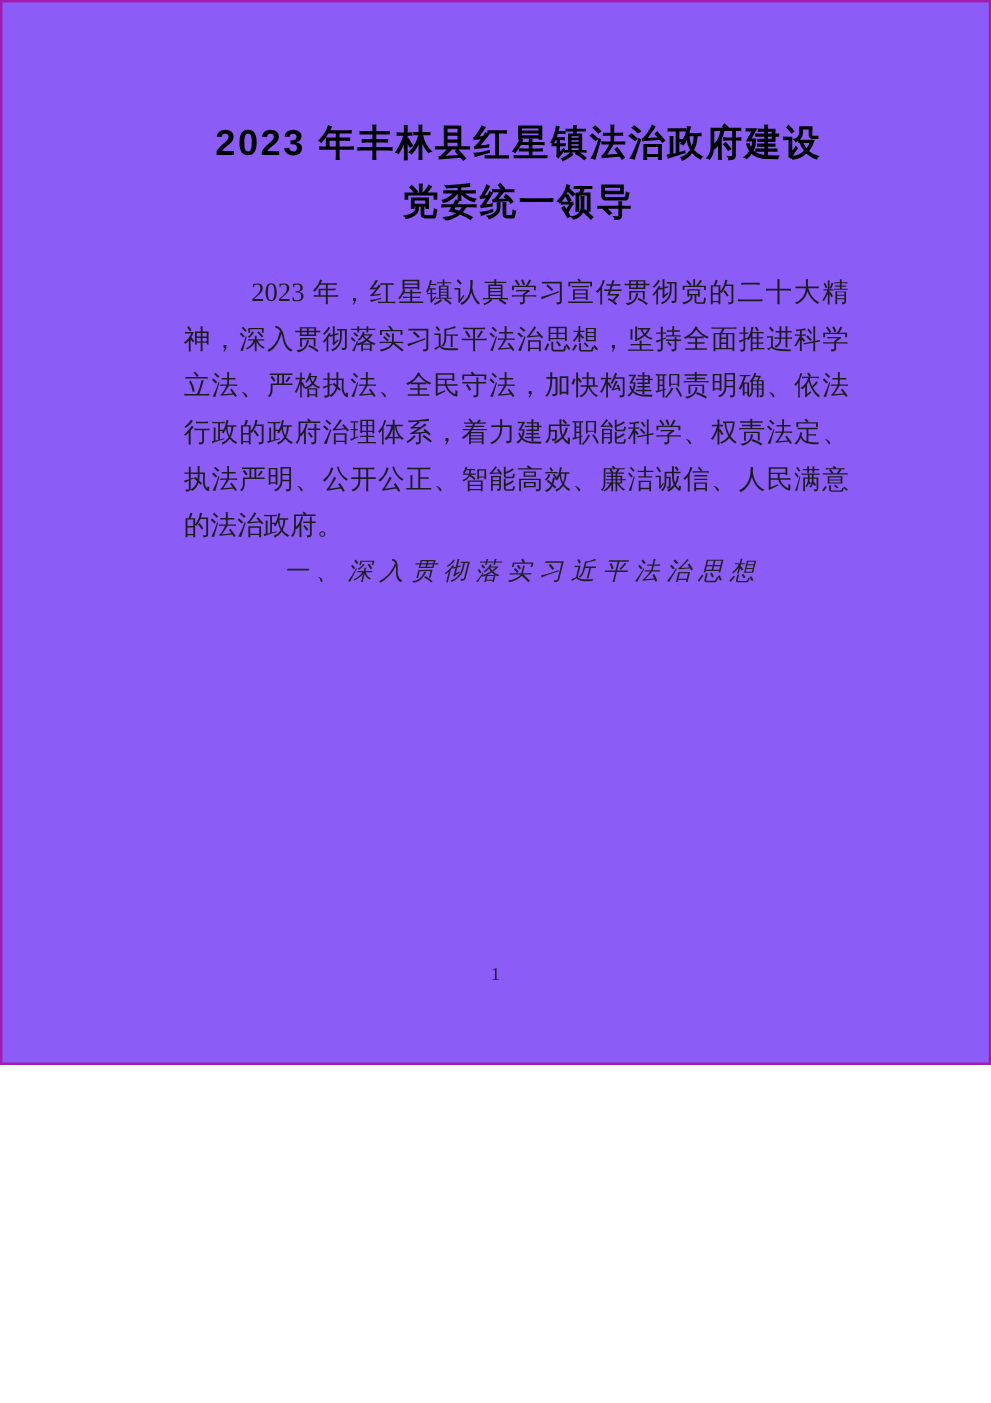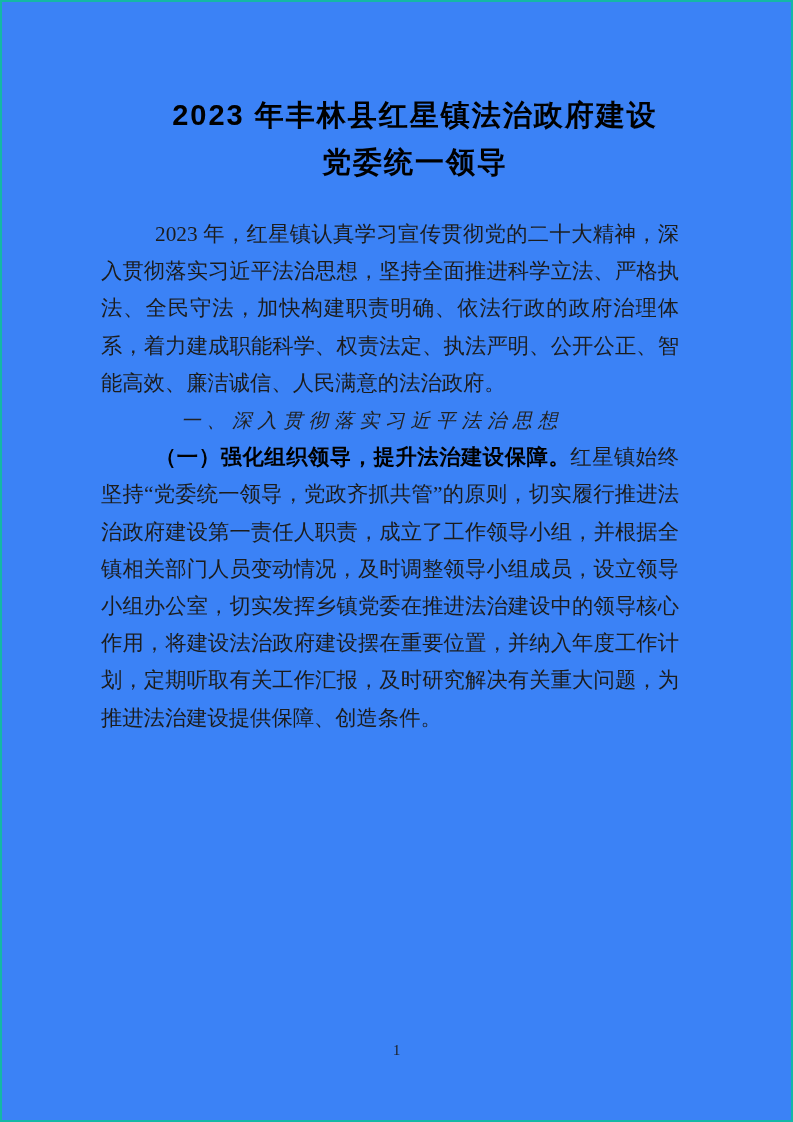--- a/index.html
+++ b/index.html
@@ -3,24 +3,24 @@
 <meta charset="utf-8">
 <style>
   html, body {
     margin: 0;
     padding: 0;
     background: #ffffff;
   }
   .page {
     position: relative;
     width: 793px;
-    height: 1122px;
+    height: 852px;
     box-sizing: border-box;
-    background: #3b82f6;
-    border: 2px solid #14b8a6;
+    background: #8b5cf6;
+    border: 2px solid #a21caf;
     overflow: hidden;
     color: #1a1a1a;
     font-family: "Liberation Serif", "DejaVu Serif", serif;
   }
   .content {
     position: absolute;
     left: 99px;
     top: 0;
     width: 578px;
   }
@@ -33,20 +33,21 @@
     font-size: 29px;
     line-height: 47px;
     letter-spacing: 2px;
     color: #000000;
   }
   .doc-title .title-line {
     display: block;
   }
   .body-block {
     margin-top: 30px;
+    margin-left: 46px;
   }
   .body-para {
     margin: 0;
     font-size: 21.3px;
     line-height: 37.2px;
     text-align: justify;
     text-justify: inter-ideograph;
     text-indent: 54px;
     color: #1c1c1c;
   }
@@ -87,20 +88,19 @@
       <span class="title-line">2023 年丰林县红星镇法治政府建设</span>
       <span class="title-line">党委统一领导</span>
     </h1>
 
     <div class="body-block">
 
       <p class="body-para">2023 年，红星镇认真学习宣传贯彻党的二十大精神，深入贯彻落实习近平法治思想，坚持全面推进科学立法、严格执法、全民守法，加快构建职责明确、依法行政的政府治理体系，着力建成职能科学、权责法定、执法严明、公开公正、智能高效、廉洁诚信、人民满意的法治政府。</p>
 
       <p class="section-heading">一、深入贯彻落实习近平法治思想</p>
 
-      <p class="body-para"><strong class="lead">（一）强化组织领导，提升法治建设保障。</strong><span>红星镇始终坚持“党委统一领导，党政齐抓共管”的原则，切实履行推进法治政府建设第一责任人职责，成立了工作领导小组，并根据全镇相关部门人员变动情况，及时调整领导小组成员，设立领导小组办公室，切实发挥乡镇党委在推进法治建设中的领导核心作用，将建设法治政府建设摆在重要位置，并纳入年度工作计划，定期听取有关工作汇报，及时研究解决有关重大问题，为推进法治建设提供保障、创造条件。</span></p>
 
 
     </div>
   </div>
 
   <div class="page-number">1</div>
 </div>
 
 </body></html>

